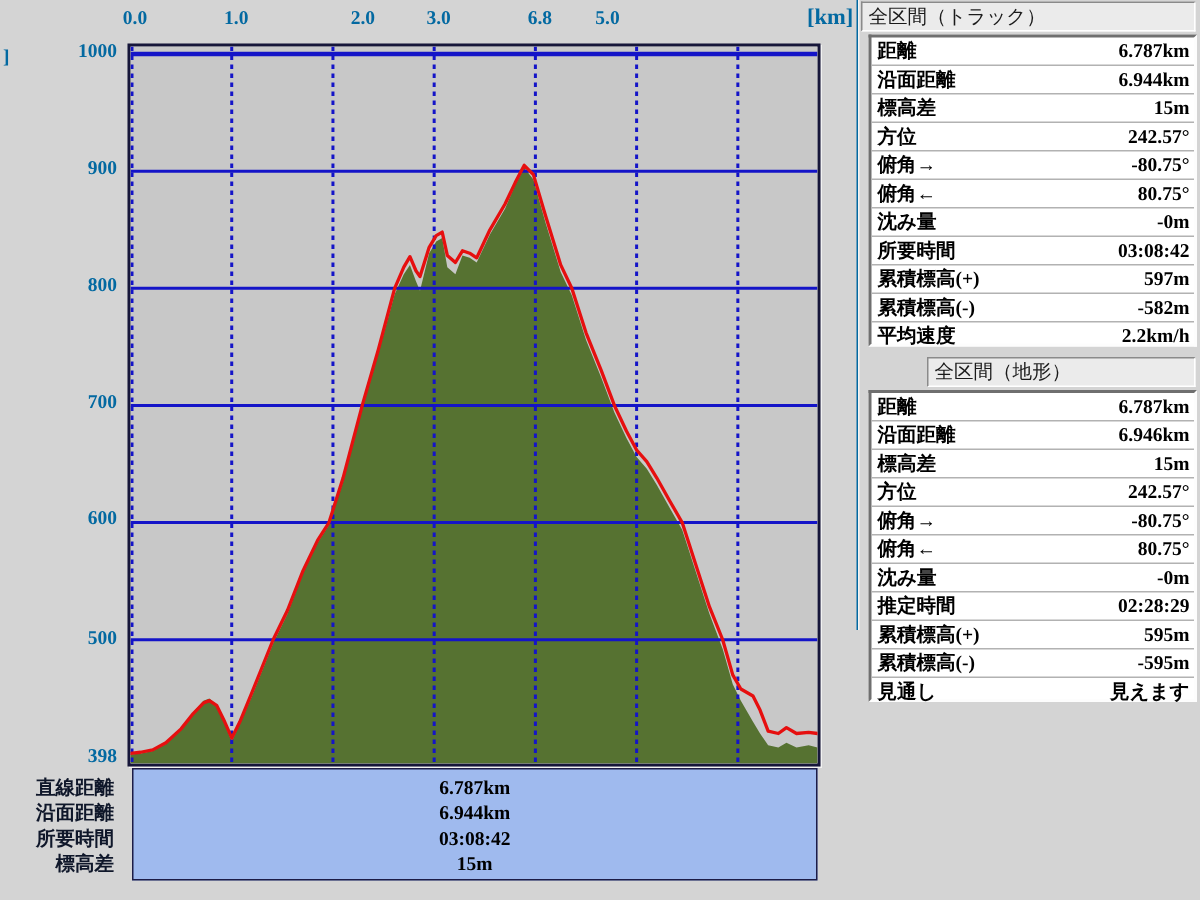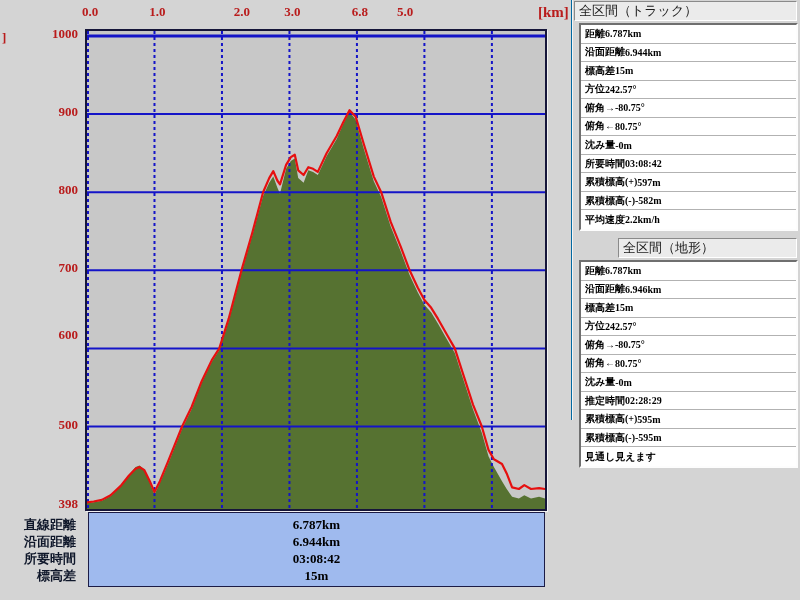--- a/index.html
+++ b/index.html
@@ -1,40 +1,40 @@
 <!DOCTYPE html>
 <html><head>
 <meta charset="utf-8">
 <style>
   html,body{margin:0;padding:0;}
   body{width:800px;height:600px;position:relative;overflow:hidden;background:#d4d4d4;
        font-family:"Liberation Serif","DejaVu Serif",serif;-webkit-font-smoothing:none;}
-  .blue{color:#b91c1c;font-weight:bold;}
+  .blue{color:#0369a1;font-weight:bold;}
   .xtick{position:absolute;top:4px;width:40px;text-align:center;font-size:13px;}
   .ytick{position:absolute;left:18px;width:60px;text-align:right;font-size:13px;}
   #km-unit{position:absolute;left:538px;top:4px;font-size:15px;}
   #y-bracket{position:absolute;left:2px;top:30px;font-size:13px;}
   #y-min{position:absolute;left:18px;top:496px;width:60px;text-align:right;font-size:13px;}
   #chart-frame{position:absolute;left:85px;top:29px;width:458px;height:478px;
        border:2px solid #16163a;background:#c8c8c8;box-shadow:1px 1px 0 #f2f2f2;}
   #chart-frame svg{display:block;}
   .blab{height:17px;line-height:17px;text-align:right;font-size:13px;font-weight:bold;color:#0f172a;}
   #summary-labels{position:absolute;left:0;top:516px;width:76px;}
   #summary-box{position:absolute;left:88px;top:512px;width:455px;height:70px;
        background:#9fbaee;border:1px solid #1c1c46;padding-top:3px;box-sizing:content-box;}
   .sval{height:17px;line-height:17px;text-align:center;font-size:13px;font-weight:bold;color:#000;}
   #stats-panel{position:absolute;left:571px;top:0;width:229px;height:420px;background:#d4d4d4;
        border-left:1px solid #0369a1;box-shadow:inset 1px 0 0 #f4f4f4;}
   .hdr{margin:0 4px 0 2px;height:18px;line-height:18px;padding-left:4px;font-size:13px;color:#1a1a1a;
        background:#ebebeb;border:1px solid;border-color:#8a8a8a #ffffff #ffffff #8a8a8a;}
   .tbl{margin:2px 3px 0 7px;height:204px;display:grid;grid-template-rows:repeat(11,1fr);
        background:#fff;border:2px solid;border-color:#6f6f6f #fdfdfd #fdfdfd #6f6f6f;}
   .hdr.h2{margin-top:7px;}
-  .row{display:flex;justify-content:flex-start;align-items:center;
-       border-bottom:1px solid #b2b2b2;padding:0 3px 0 4px;font-size:10px;font-weight:bold;color:#000;}
+  .row{display:flex;justify-content:space-between;align-items:center;
+       border-bottom:1px solid #b2b2b2;padding:0 3px 0 4px;font-size:13px;font-weight:bold;color:#000;gap:25px;}
   .row:last-child{border-bottom:none;}
   .lab{white-space:nowrap;}
   .val{white-space:nowrap;text-align:right;}
 </style>
 </head>
 <body>
 
 <span id="y-bracket" class="blue">]</span>
 <span id="km-unit" class="blue">[km]</span>
 <div id="x-axis-ticks">
@@ -44,21 +44,21 @@
     <span class="xtick blue" style="left: 272.446px;">3.0</span>
     <span class="xtick blue" style="left: 339.928px;">6.8</span>
     <span class="xtick blue" style="left: 385px;">5.0</span>
     <span class="xtick blue" style="left: 474.892px; margin-top: 37px;">6.0</span>
   </div>
 <div id="y-axis-ticks">
     <span class="ytick blue" style="top: 26px;">1000</span>
     <span class="ytick blue" style="top: 104.1px;">900</span>
     <span class="ytick blue" style="top: 182.2px;">800</span>
     <span class="ytick blue" style="top: 260.3px;">700</span>
-    <span class="ytick blue" style="top: 327px;">600</span>
+    <span class="ytick blue" style="top: 337px;">600</span>
     <span class="ytick blue" style="top: 416.5px;">500</span>
   </div>
 <span id="y-min" class="blue">398</span>
 
 <div id="chart-frame">
   <svg id="plot" width="458" height="478" viewBox="0 0 458 478">
       <rect x="0" y="0" width="458" height="478" fill="#c8c8c8"></rect>
       <polygon points="0.0,472.0 6.7,471.3 14.8,469.7 23.6,465.0 33.7,454.9 41.8,443.9 48.6,436.1 52.6,434.6 57.4,438.5 62.8,451.7 67.5,463.4 72.9,451.7 81.0,433.0 95.1,397.8 104.6,378.3 114.7,351.8 124.8,330.7 132.3,319.0 141.7,290.1 154.5,241.6 165.3,204.2 176.1,165.1 182.2,151.8 186.3,145.6 190.3,156.5 193.0,162.8 199.1,137.8 203.8,130.0 207.8,127.6 211.2,147.1 216.6,151.8 221.3,139.3 226.1,140.9 230.8,144.0 239.6,125.3 249.7,108.1 256.4,92.5 262.5,80.8 268.6,88.6 276.7,117.5 286.8,150.3 294.2,165.9 303.7,195.6 313.8,220.6 322.6,244.0 330.7,261.2 337.4,273.7 344.2,281.5 350.9,292.4 359.7,308.0 367.8,322.1 377.9,353.3 386.0,378.3 394.8,401.7 401.5,425.2 406.9,436.1 415.0,450.2 419.7,458.0 425.1,465.8 431.9,467.4 437.3,464.2 444.0,467.4 452.1,465.8 458.0,467.4 458,478 0,478" fill="#567231" stroke="none"></polygon>
       <line x1="0" y1="5" x2="458" y2="5" stroke="#1414c8" stroke-width="3"></line>
       <line x1="0" y1="83.10000000000001" x2="458" y2="83.10000000000001" stroke="#1414c8" stroke-width="2"></line>

